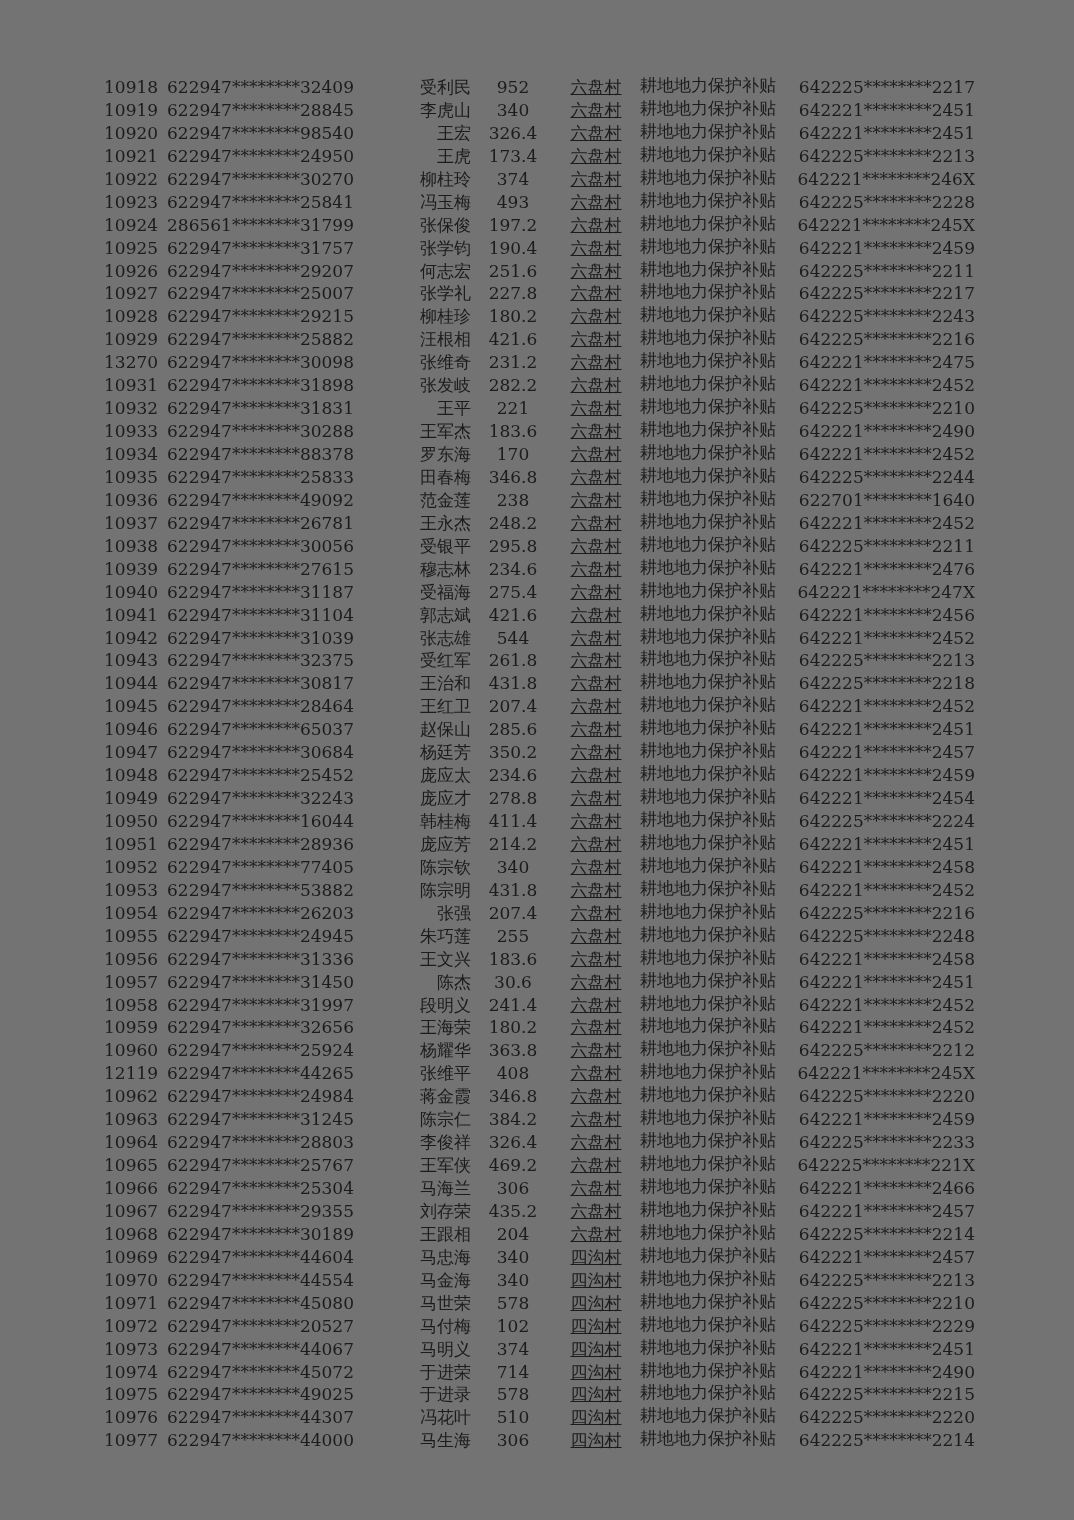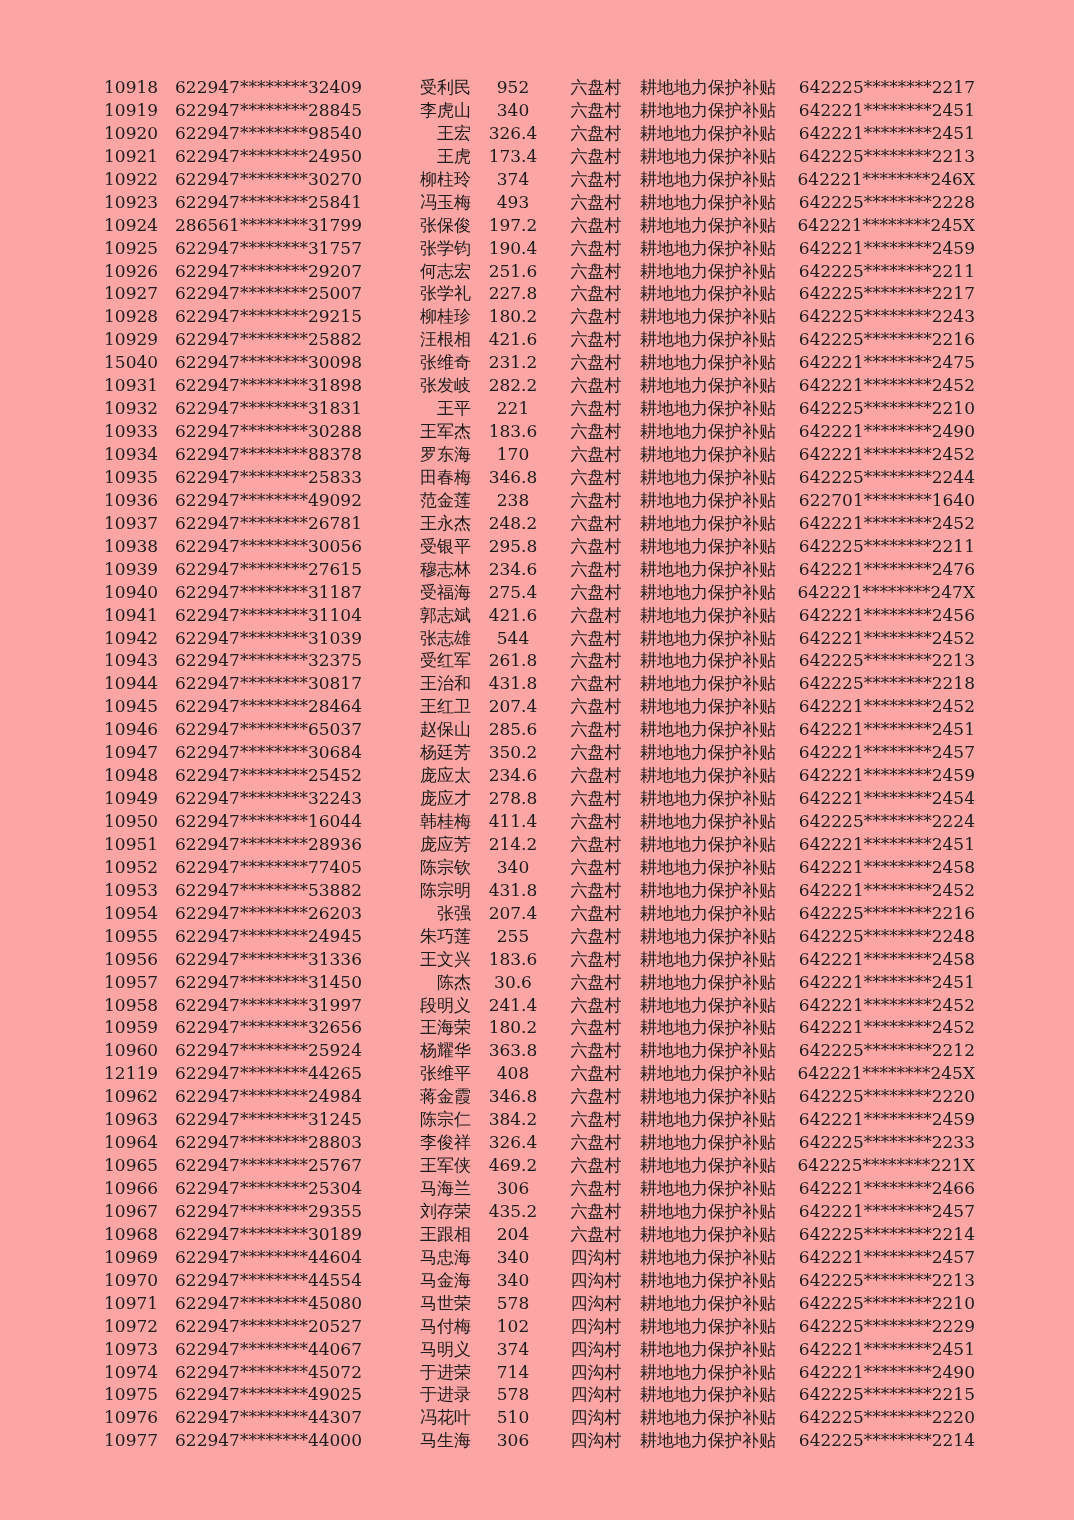--- a/index.html
+++ b/index.html
@@ -6,44 +6,44 @@
   body{
     width:1074px;height:1520px;
     background:#ffffff;
     font-family:"DejaVu Serif","Liberation Serif",serif;
     color:#1c1c1c;
     overflow:hidden;
   }
   .page{
     position:relative;
     width:1074px;height:1520px;
-    background:#fca5a5;
+    background:#737373;
   }
   .table{
     position:absolute;
     top:76px;left:0;right:0;
   }
   .row{
     position:relative;
     height:22.95px;
     white-space:nowrap;
   }
   .cell{
     position:absolute;
     top:0;
     line-height:22.95px;
     font-size:17px;
     letter-spacing:0;
   }
   .c-index   {left:104px;  width:50px;  text-align:left;}
-  .c-id      {left:167px;  width:195px; text-align:right;}
+  .c-id      {left:167px;  width:195px; text-align:left;}
   .c-name    {left:359px;  width:112px; text-align:right;}
   .c-amount  {left:462px;  width:102px; text-align:center;}
-  .c-village {left:551px;  width:90px;  text-align:center;}
-  .c-subsidy {left:640px;  width:145px; text-align:left;}
+  .c-village {left:551px;  width:90px;  text-align:center;text-decoration:underline;}
+  .c-subsidy {left:640px;  width:145px; text-align:left;font-family:Liberation Mono, monospace;}
   .c-account {left:795px;  width:180px; text-align:right;}
 </style>
 </head>
 <body>
 
 <div class="page">
   <div class="table" id="subsidy-table">
       <div class="row">
         <span class="cell c-index">10918</span>
         <span class="cell c-id">622947********32409</span>
@@ -146,21 +146,21 @@
       <div class="row">
         <span class="cell c-index">10929</span>
         <span class="cell c-id">622947********25882</span>
         <span class="cell c-name">汪根相</span>
         <span class="cell c-amount">421.6</span>
         <span class="cell c-village">六盘村</span>
         <span class="cell c-subsidy">耕地地力保护补贴</span>
         <span class="cell c-account">642225********2216</span>
       </div>
       <div class="row">
-        <span class="cell c-index">15040</span>
+        <span class="cell c-index">13270</span>
         <span class="cell c-id">622947********30098</span>
         <span class="cell c-name">张维奇</span>
         <span class="cell c-amount">231.2</span>
         <span class="cell c-village">六盘村</span>
         <span class="cell c-subsidy">耕地地力保护补贴</span>
         <span class="cell c-account">642221********2475</span>
       </div>
       <div class="row">
         <span class="cell c-index">10931</span>
         <span class="cell c-id">622947********31898</span>

